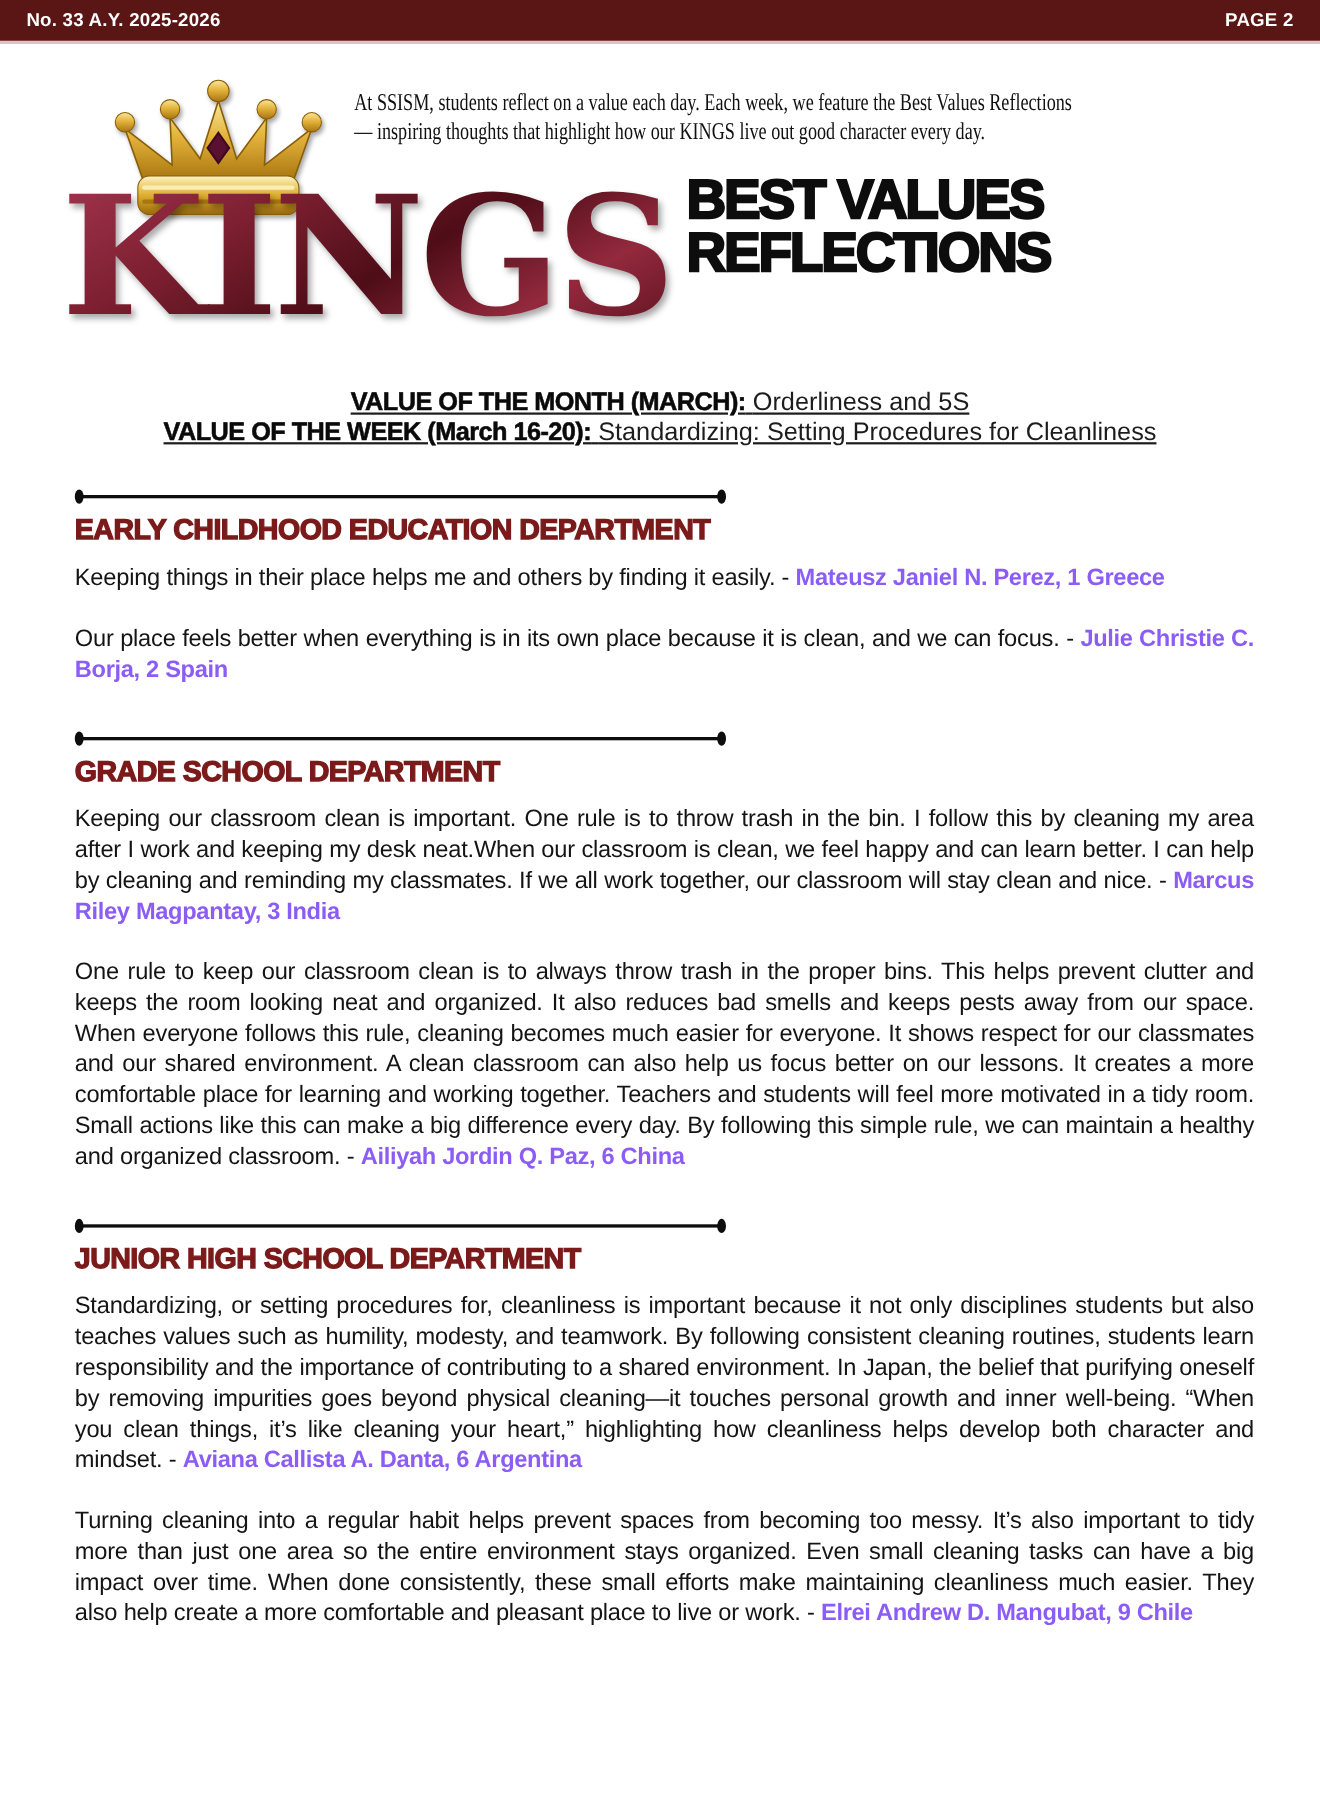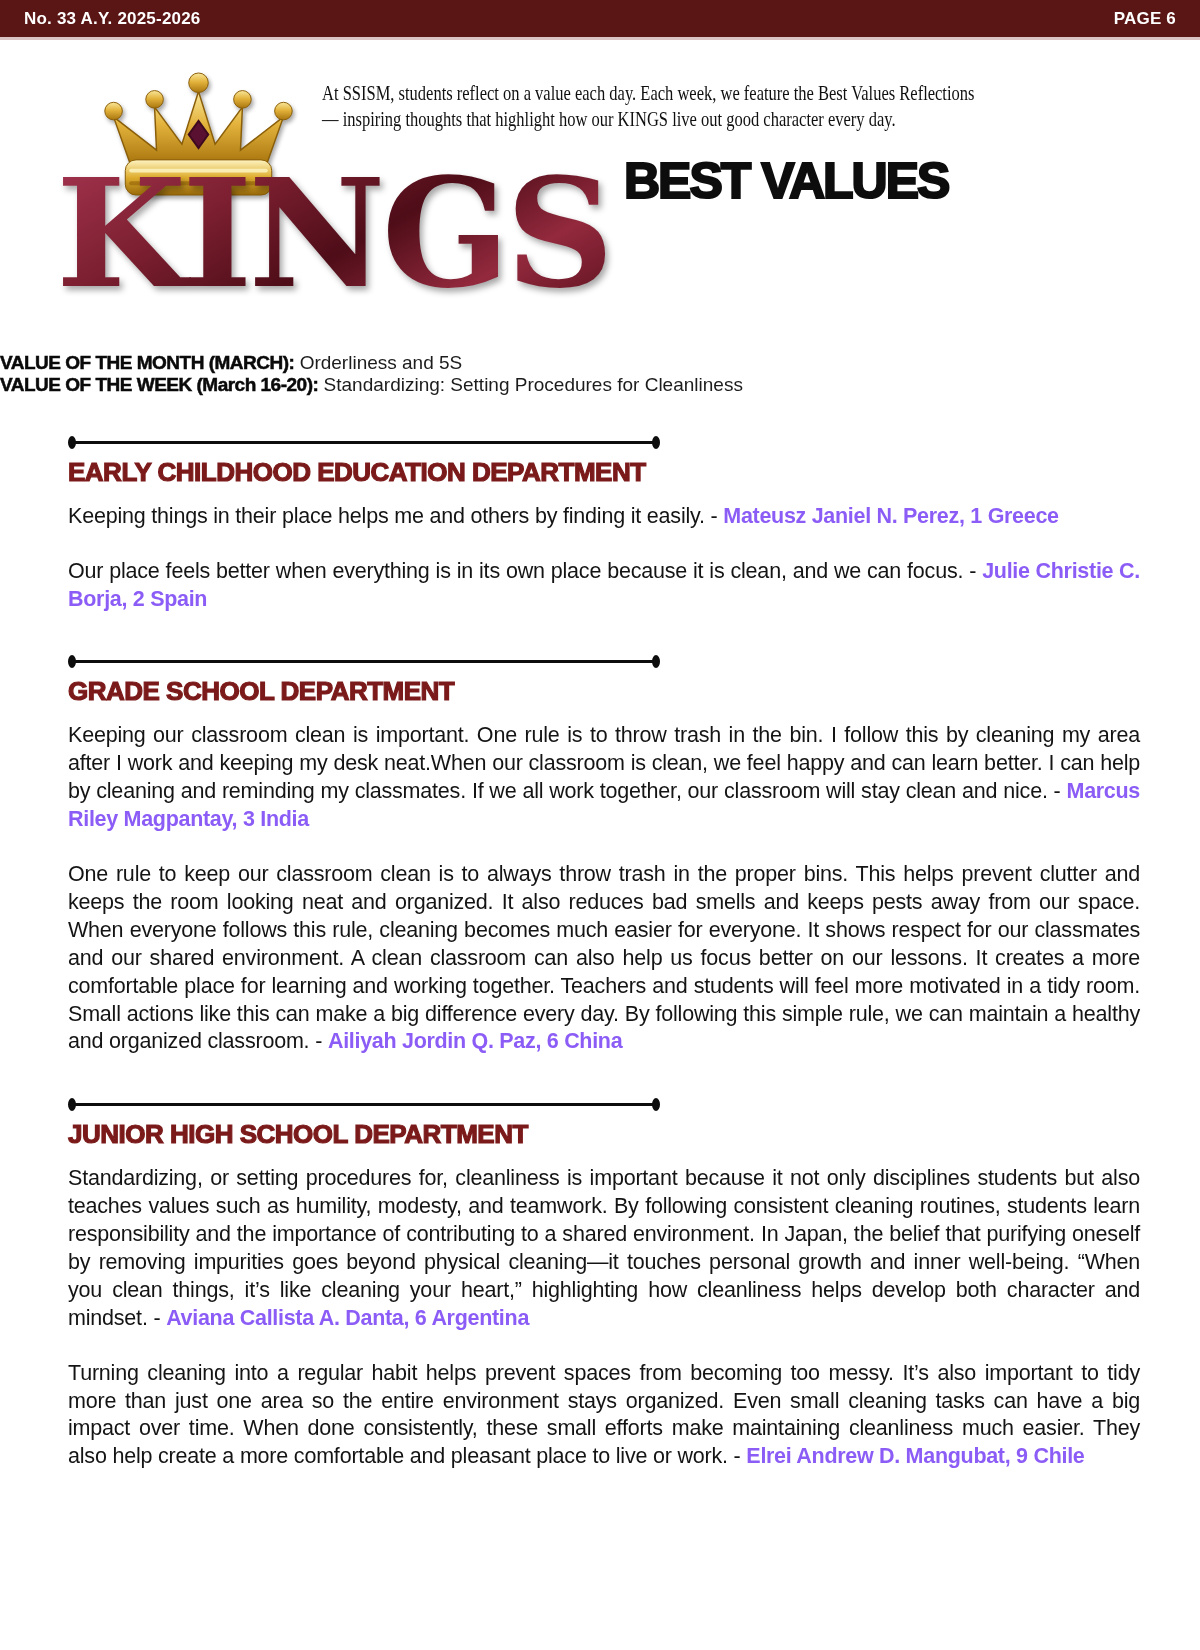--- a/index.html
+++ b/index.html
@@ -43,21 +43,21 @@
     transform:scaleX(0.75);transform-origin:top left;
   }
   .intro span{display:block;white-space:nowrap;}
   .title{
     position:absolute;left:624px;top:118px;color:var(--title-text);
     font-weight:bold;font-size:50px;line-height:0.95;letter-spacing:-2px;
     -webkit-text-stroke:2.2px var(--title-text);
   }
   .title span{display:block;white-space:nowrap;}
   
-  .values{text-align:left;font-size:19px;line-height:1.16;color:#1c1c1c;}
+  .values{text-align:center;font-size:23px;line-height:1.16;color:#1c1c1c;text-decoration:underline;}
   .values b{color:#0a0a0a;letter-spacing:-0.5px;-webkit-text-stroke:0.5px #0a0a0a;}
   
   .content{padding:0 60px 0 68px;}
   .dept{margin-top:42px;}
   .dept:first-child{margin-top:40px;}
   .divider{display:flex;align-items:center;width:592px;}
   .divider .dot{width:8px;height:13px;border-radius:50%;background:#0d0d0d;flex:0 0 auto;}
   .divider .rule{flex:1;height:3px;background:#0d0d0d;margin:0 -2px;}
   .dept-heading{
     margin:9px 0 16px;color:var(--section-heading);
@@ -70,21 +70,21 @@
   }
   .reflection .author{color:#8b5cf6;letter-spacing:-0.3px;}
 </style>
 </head>
 <body>
 
 <div class="page">
 
   <header class="topbar">
     <span>No. 33 A.Y. 2025-2026</span>
-    <span>PAGE 6</span>
+    <span>PAGE 2</span>
   </header>
 
   <div class="masthead">
     <div class="logo">
       <span class="crown">
         <svg viewBox="0 0 210 140" width="205" height="137" aria-hidden="true">
           <defs>
             <linearGradient id="gold" x1="0" y1="0" x2="0" y2="1">
               <stop offset="0" stop-color="#f9e79b"></stop>
               <stop offset="0.45" stop-color="#e3b33c"></stop>
@@ -111,20 +111,21 @@
       <span class="logo-text">KINGS</span>
     </div>
 
     <div class="intro">
       <span>At SSISM, students reflect on a value each day. Each week, we feature the Best Values Reflections</span>
       <span>— inspiring thoughts that highlight how our KINGS live out good character every day.</span>
     </div>
 
     <div class="title">
       <span>BEST VALUES</span>
+      <span>REFLECTIONS</span>
     </div>
   </div>
 
   <div class="values">
     <div class="vline">
       <b>VALUE OF THE MONTH (MARCH):</b>
       <span>Orderliness and 5S</span>
     </div>
     <div class="vline">
       <b>VALUE OF THE WEEK (March 16-20):</b>

